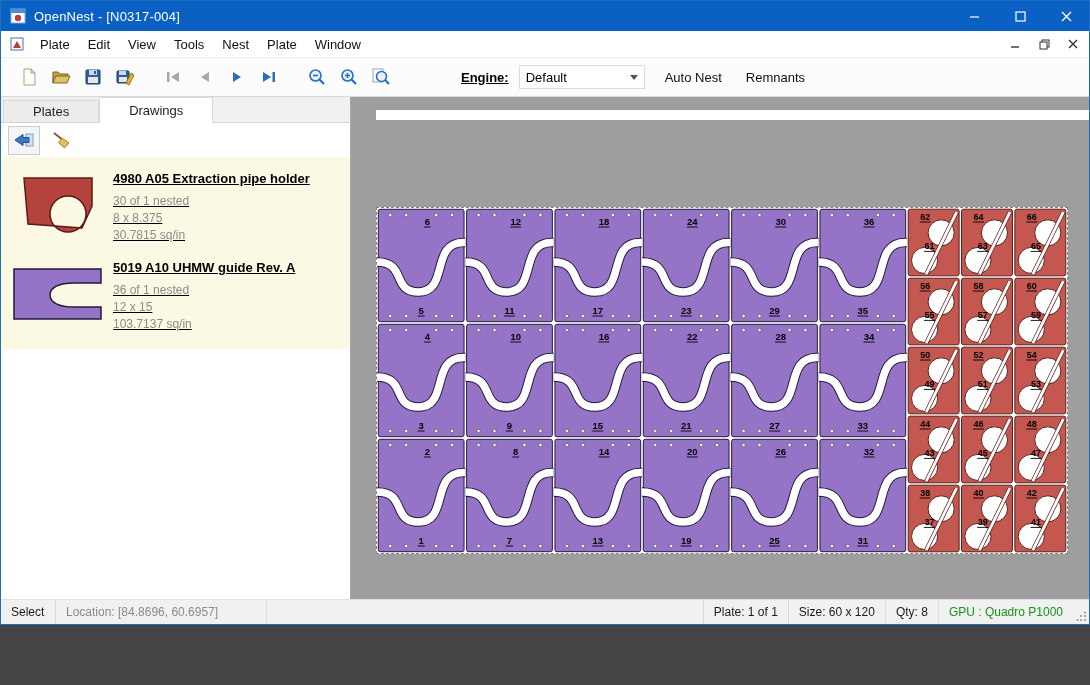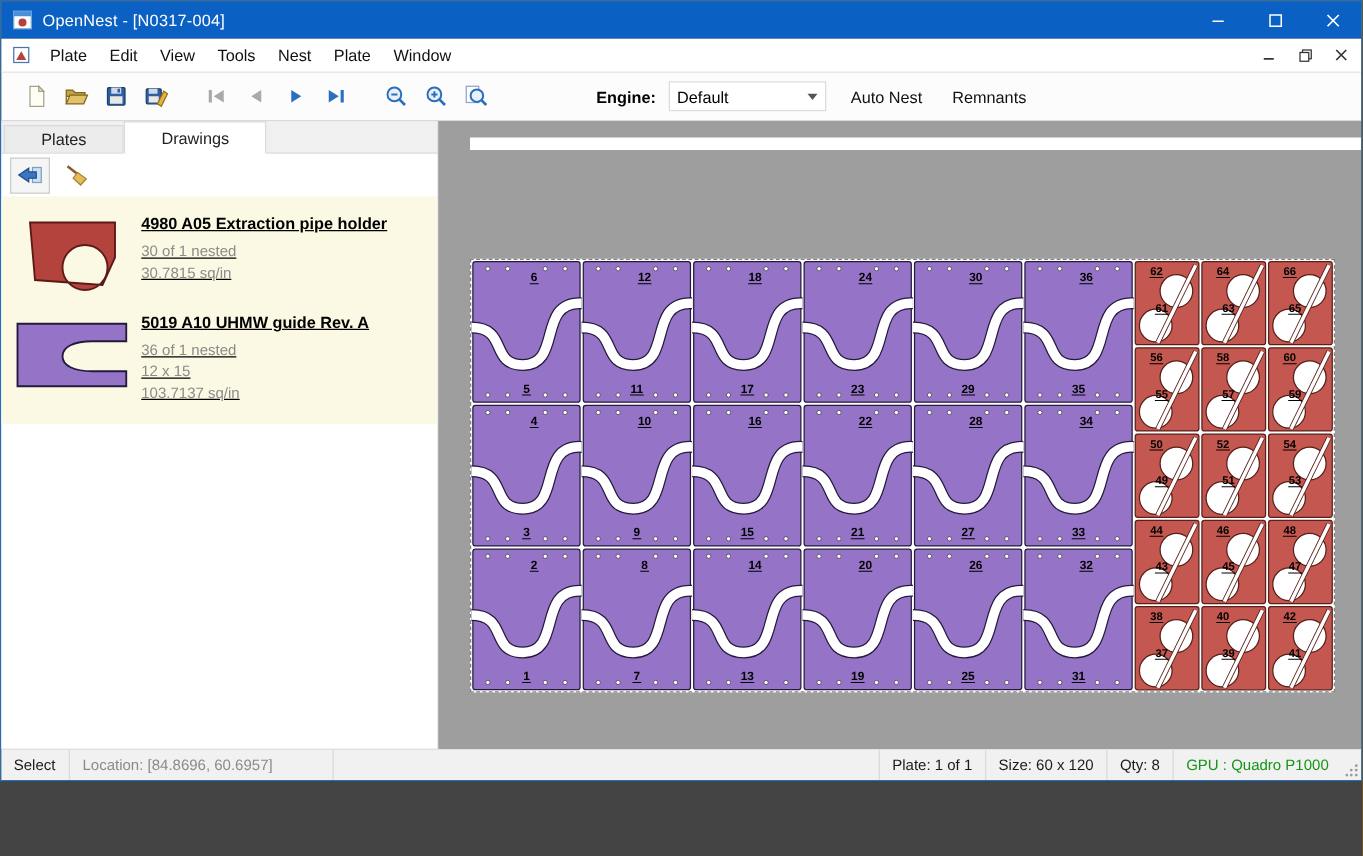--- a/index.html
+++ b/index.html
@@ -19,21 +19,21 @@
   .menubar{flex:0 0 26px;background:#fff;display:flex;align-items:center;font-size:13px;border-bottom:1px solid #efefef;}
   .mdi-doc-icon{width:16px;height:16px;margin:0 6px 0 8px;display:flex;}
   .menu-item{padding:4px 9px;color:#111;}
   .menu-spacer{flex:1;}
   .mdi-btn{width:26px;height:20px;display:flex;align-items:center;justify-content:center;margin-right:3px;}
   
   .toolbar{flex:0 0 38px;background:#fcfcfc;border-bottom:1px solid #d9d9d9;display:flex;align-items:center;padding-left:12px;}
   .tool-btn{width:32px;height:30px;display:flex;align-items:center;justify-content:center;}
   .tool-gap{width:16px;}
   .tool-gap-lg{width:58px;}
-  .engine-label{font-size:13px;font-weight:bold;margin-left:22px;}
+  .engine-label{font-size:13px;font-weight:bold;margin-left:6px;text-decoration:underline;}
   .engine-combo{margin-left:10px;width:112px;height:22px;border:1px solid #dcdcdc;background:#fff;
     display:flex;align-items:center;justify-content:space-between;padding:0 6px;font-size:13px;}
   .combo-arrow{width:0;height:0;border-left:4px solid transparent;border-right:4px solid transparent;border-top:5px solid #555;}
   .flat-btn{margin-left:16px;font-size:13px;color:#111;padding:4px 4px;}
   
   .main{flex:1;display:flex;min-height:0;border-radius:21px;}
   .left-panel{flex:0 0 350px;display:flex;flex-direction:column;background:#fff;border-right:1px solid #a8a8a8;box-sizing:border-box;}
   .tabstrip{flex:0 0 25px;background:#f0f0f0;display:flex;align-items:flex-end;padding-left:2px;border-bottom:1px solid #d5d5d5;}
   .tab{height:21px;padding:0 29px;display:flex;align-items:center;font-size:13px;background:#ececec;
     border:1px solid #d9d9d9;border-bottom:none;color:#222;}
@@ -238,20 +238,21 @@
         <div class="drawing-items">
           <div class="drawing-item">
             <div class="thumb">
               <svg width="80" height="60" viewBox="0 0 80 60">
                 <path d="M6,4 H74 V32 L64,54 L10,50 Z M50,40 m-18,0 a18,18 0 1 0 36,0 a18,18 0 1 0 -36,0" fill="#b5433d" stroke="#5c1a16" stroke-width="1.5" fill-rule="evenodd"></path>
               </svg>
             </div>
             <div class="d-info">
               <div class="d-title">4980 A05 Extraction pipe holder</div>
               <div class="d-line">30 of 1 nested</div>
+              <div class="d-line">8 x 8.375</div>
               <div class="d-line">30.7815 sq/in</div>
             </div>
           </div>
           <div class="drawing-item">
             <div class="thumb">
               <svg width="96" height="62" viewBox="0 0 96 62">
                 <path d="M4,6 H91 V20 H64 C49,20 40,24.5 40,32 C40,39.5 49,44 64,44 H91 V56 H4 Z" fill="#9574c8" stroke="#241a3e" stroke-width="1.5"></path>
               </svg>
             </div>
             <div class="d-info">

